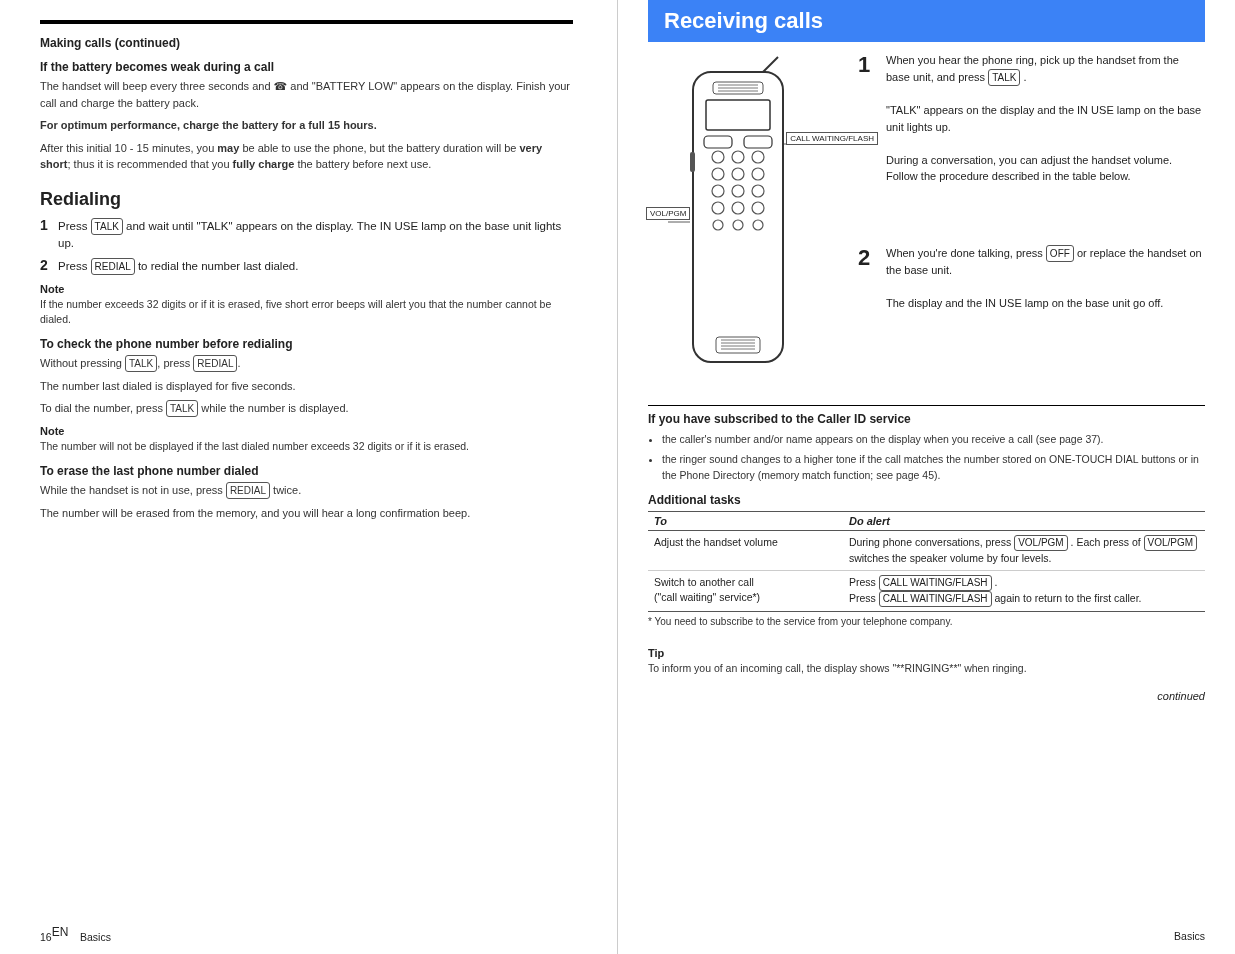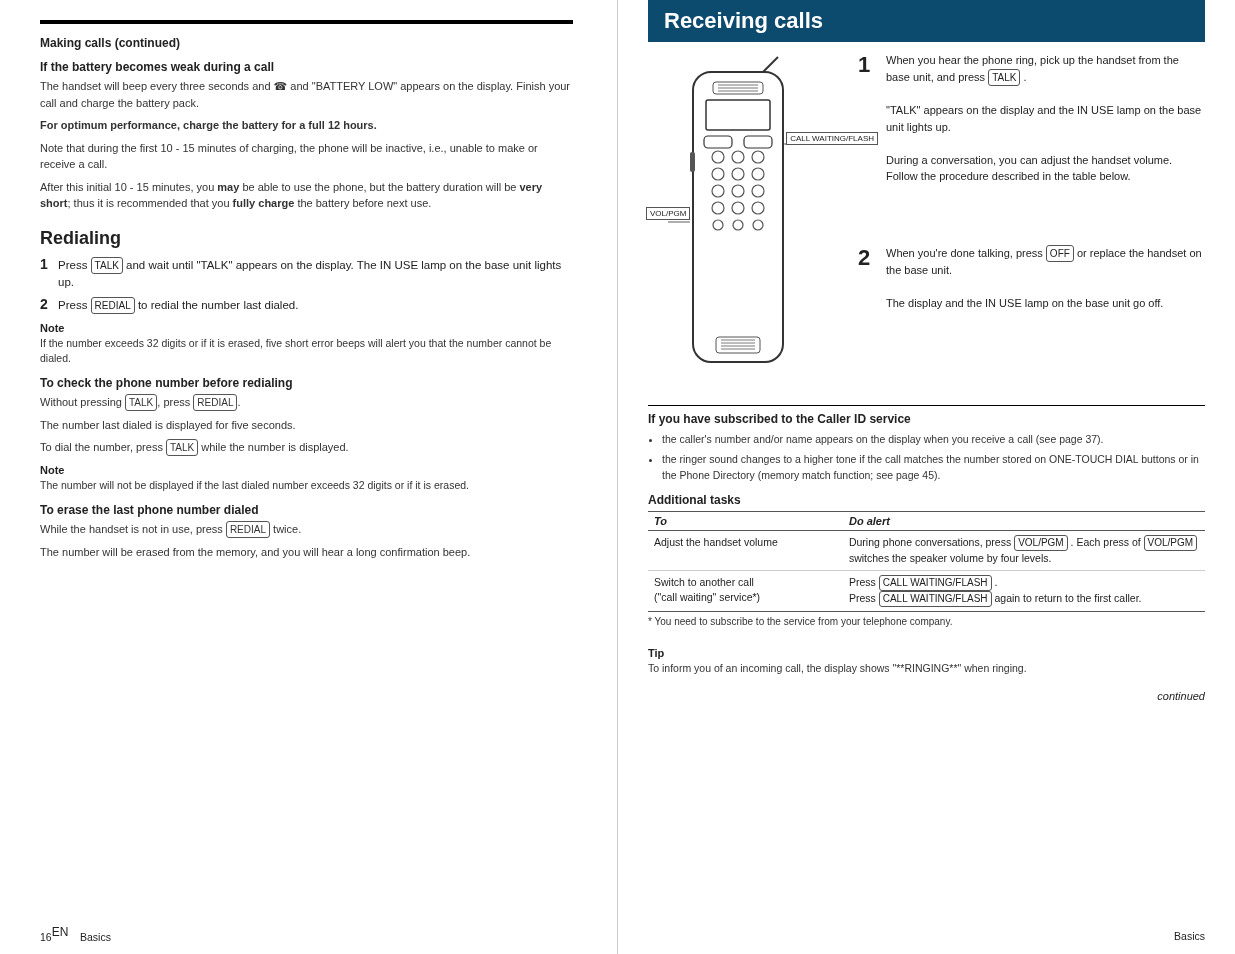--- a/index.html
+++ b/index.html
@@ -105,21 +105,21 @@
 
     .note-text {
       font-size: 10.5px;
       color: #333;
       line-height: 1.4;
       margin-bottom: 6px;
     }
 
     
     .receiving-header {
-      background: #0c4a6e;
+      background: #3b82f6;
       color: #fff;
       font-size: 22px;
       font-weight: bold;
       padding: 8px 16px;
       margin-bottom: 0;
     }
 
     .receiving-content {
       display: flex;
       flex-direction: row;
@@ -261,23 +261,22 @@
 
 <div class="left-panel">
   <div class="top-border"></div>
 
   <div class="section-heading">Making calls (continued)</div>
 
   <div class="subsection-heading">If the battery becomes weak during a call</div>
   <div class="body-text">The handset will beep every three seconds and ☎ and "BATTERY LOW" appears on the display. Finish your call and charge the battery pack.</div>
 
   <div class="body-text">
-    <span class="bold-inline">For optimum performance, charge the battery for a full 12 hours.</span>
-  </div>
-  <div class="body-text">Note that during the first 10 - 15 minutes of charging, the phone will be inactive, i.e., unable to make or receive a call.</div>
+    <span class="bold-inline">For optimum performance, charge the battery for a full 15 hours.</span>
+  </div>
   <div class="body-text">
     After this initial 10 - 15 minutes, you <strong>may</strong> be able to use the phone, but the battery duration will be <strong>very short</strong>; thus it is recommended that you <strong>fully charge</strong> the battery before next use.
   </div>
 
   <div class="redialing-title">Redialing</div>
 
   <div class="numbered-step">
     <div class="step-number">1</div>
     <div class="step-content">
       Press <span class="key-box">TALK</span> and wait until "TALK" appears on the display. The IN USE lamp on the base unit lights up.

